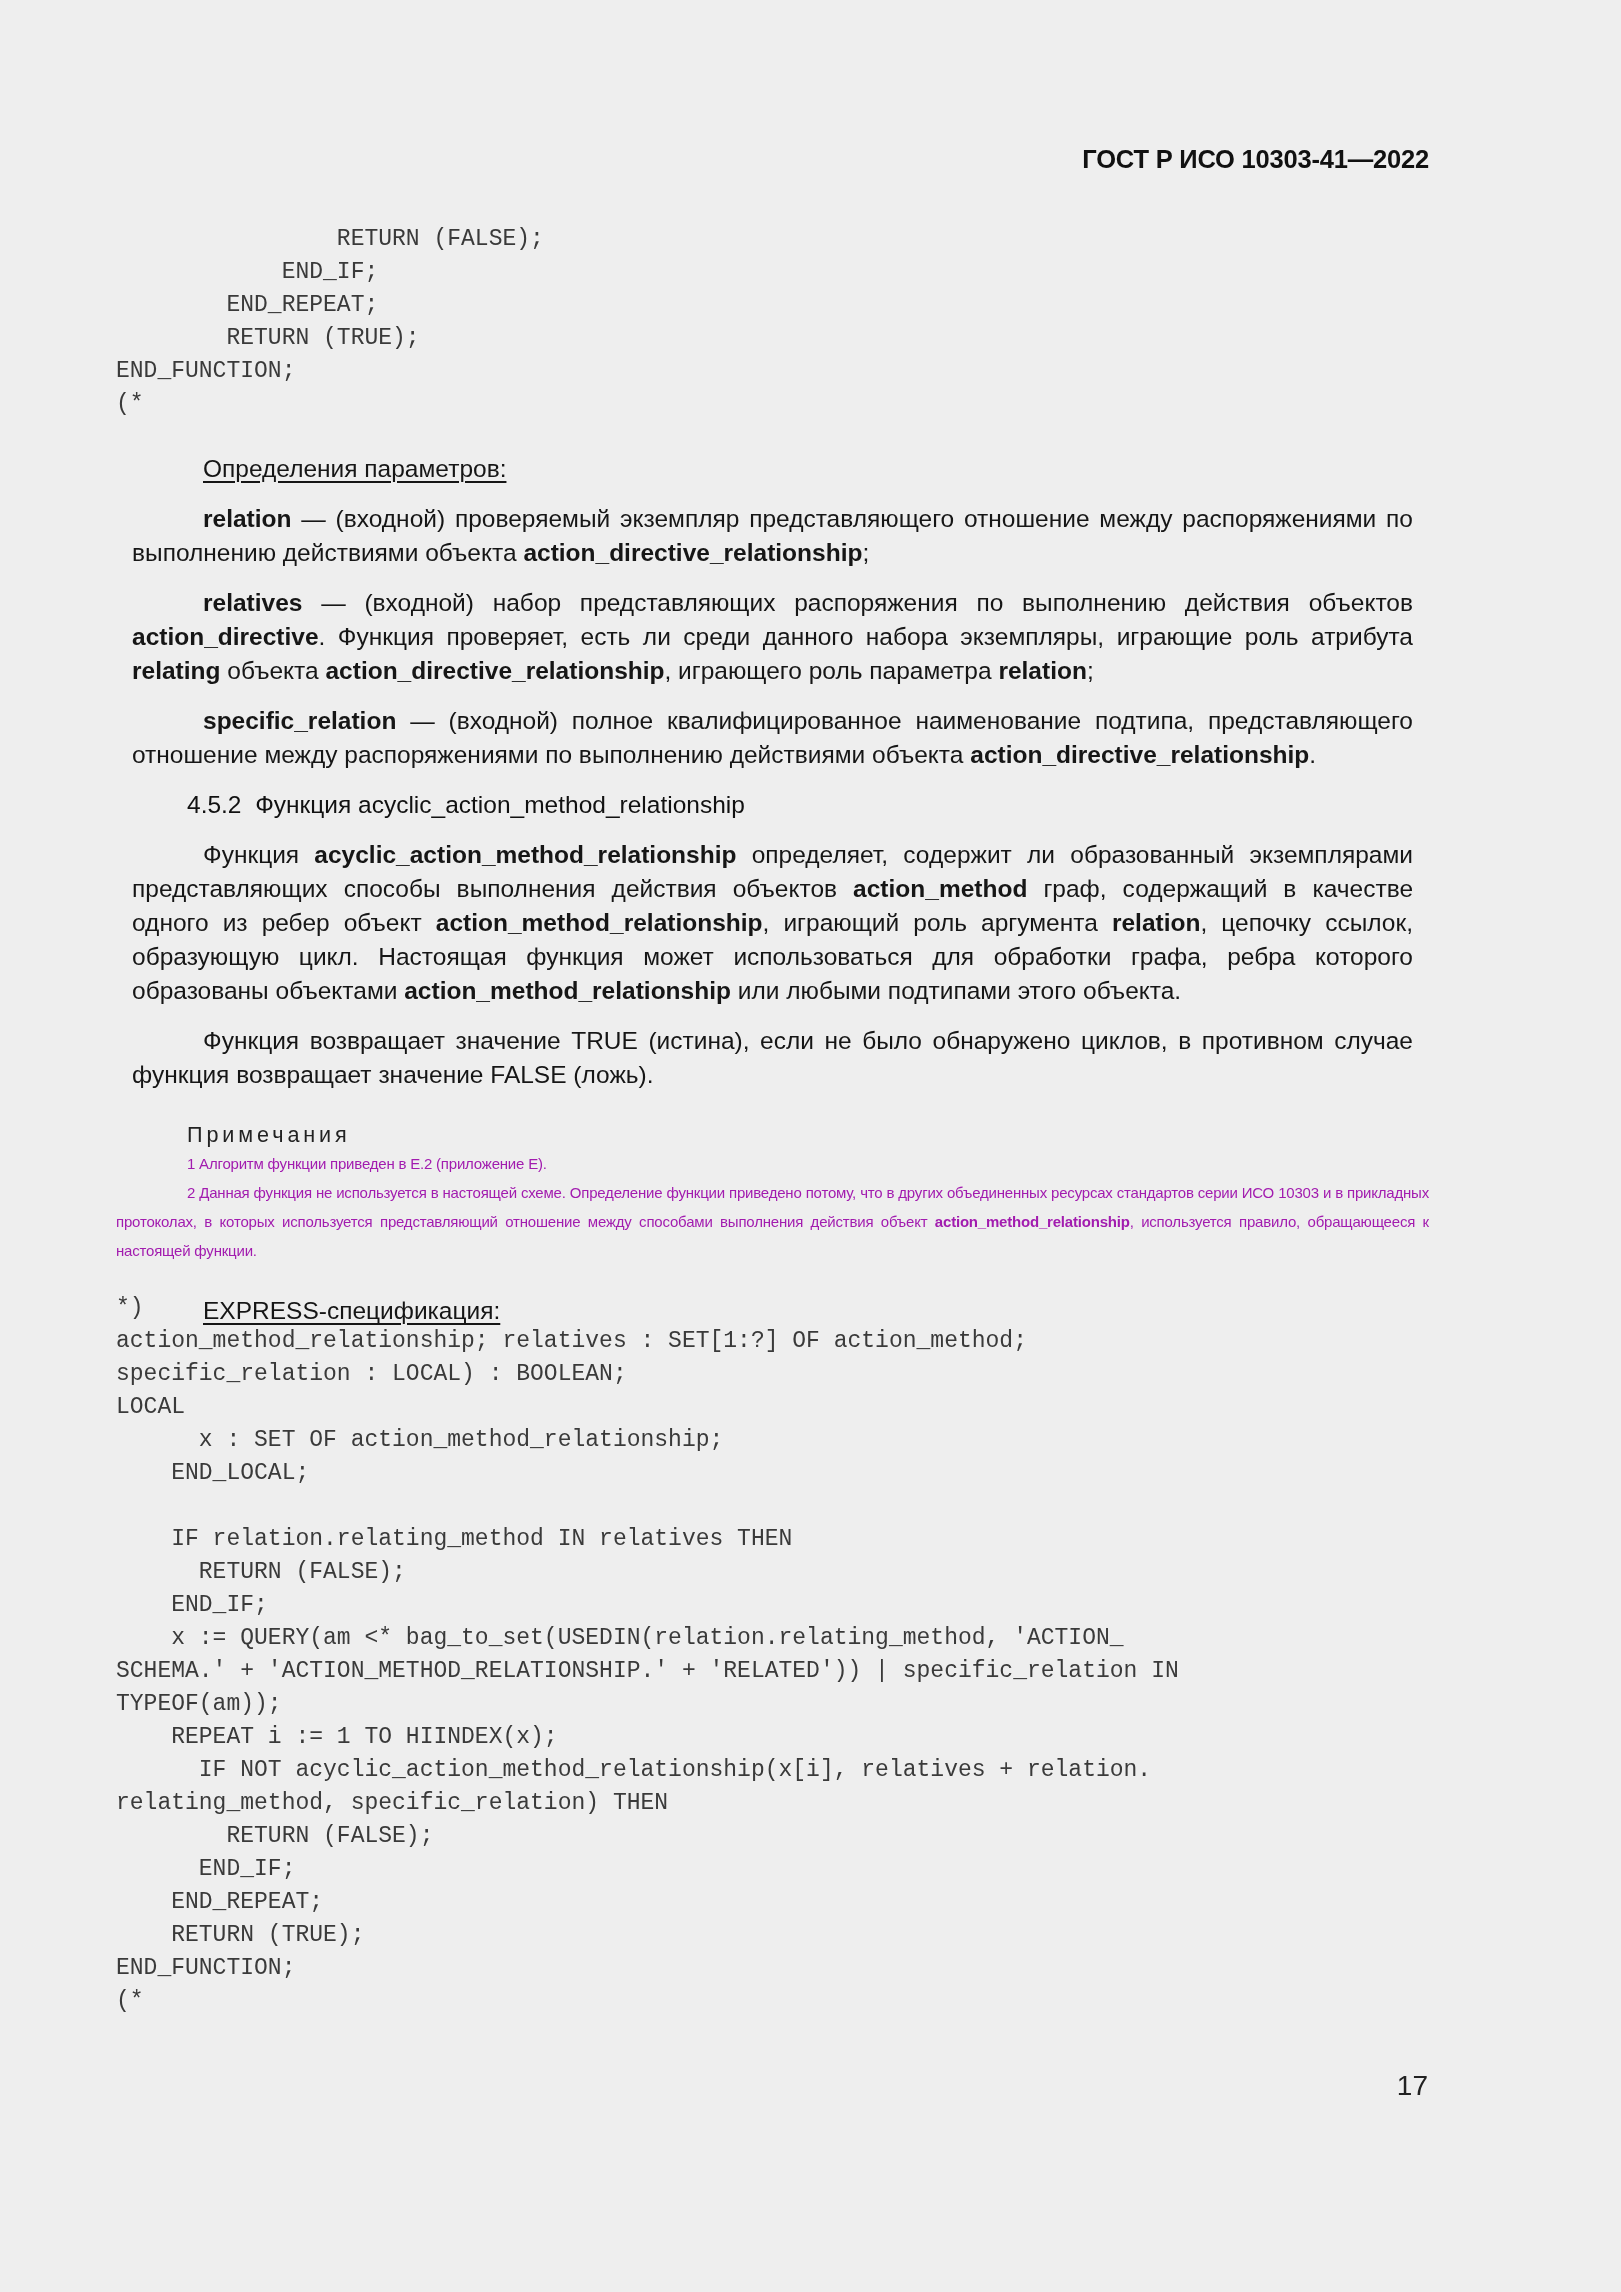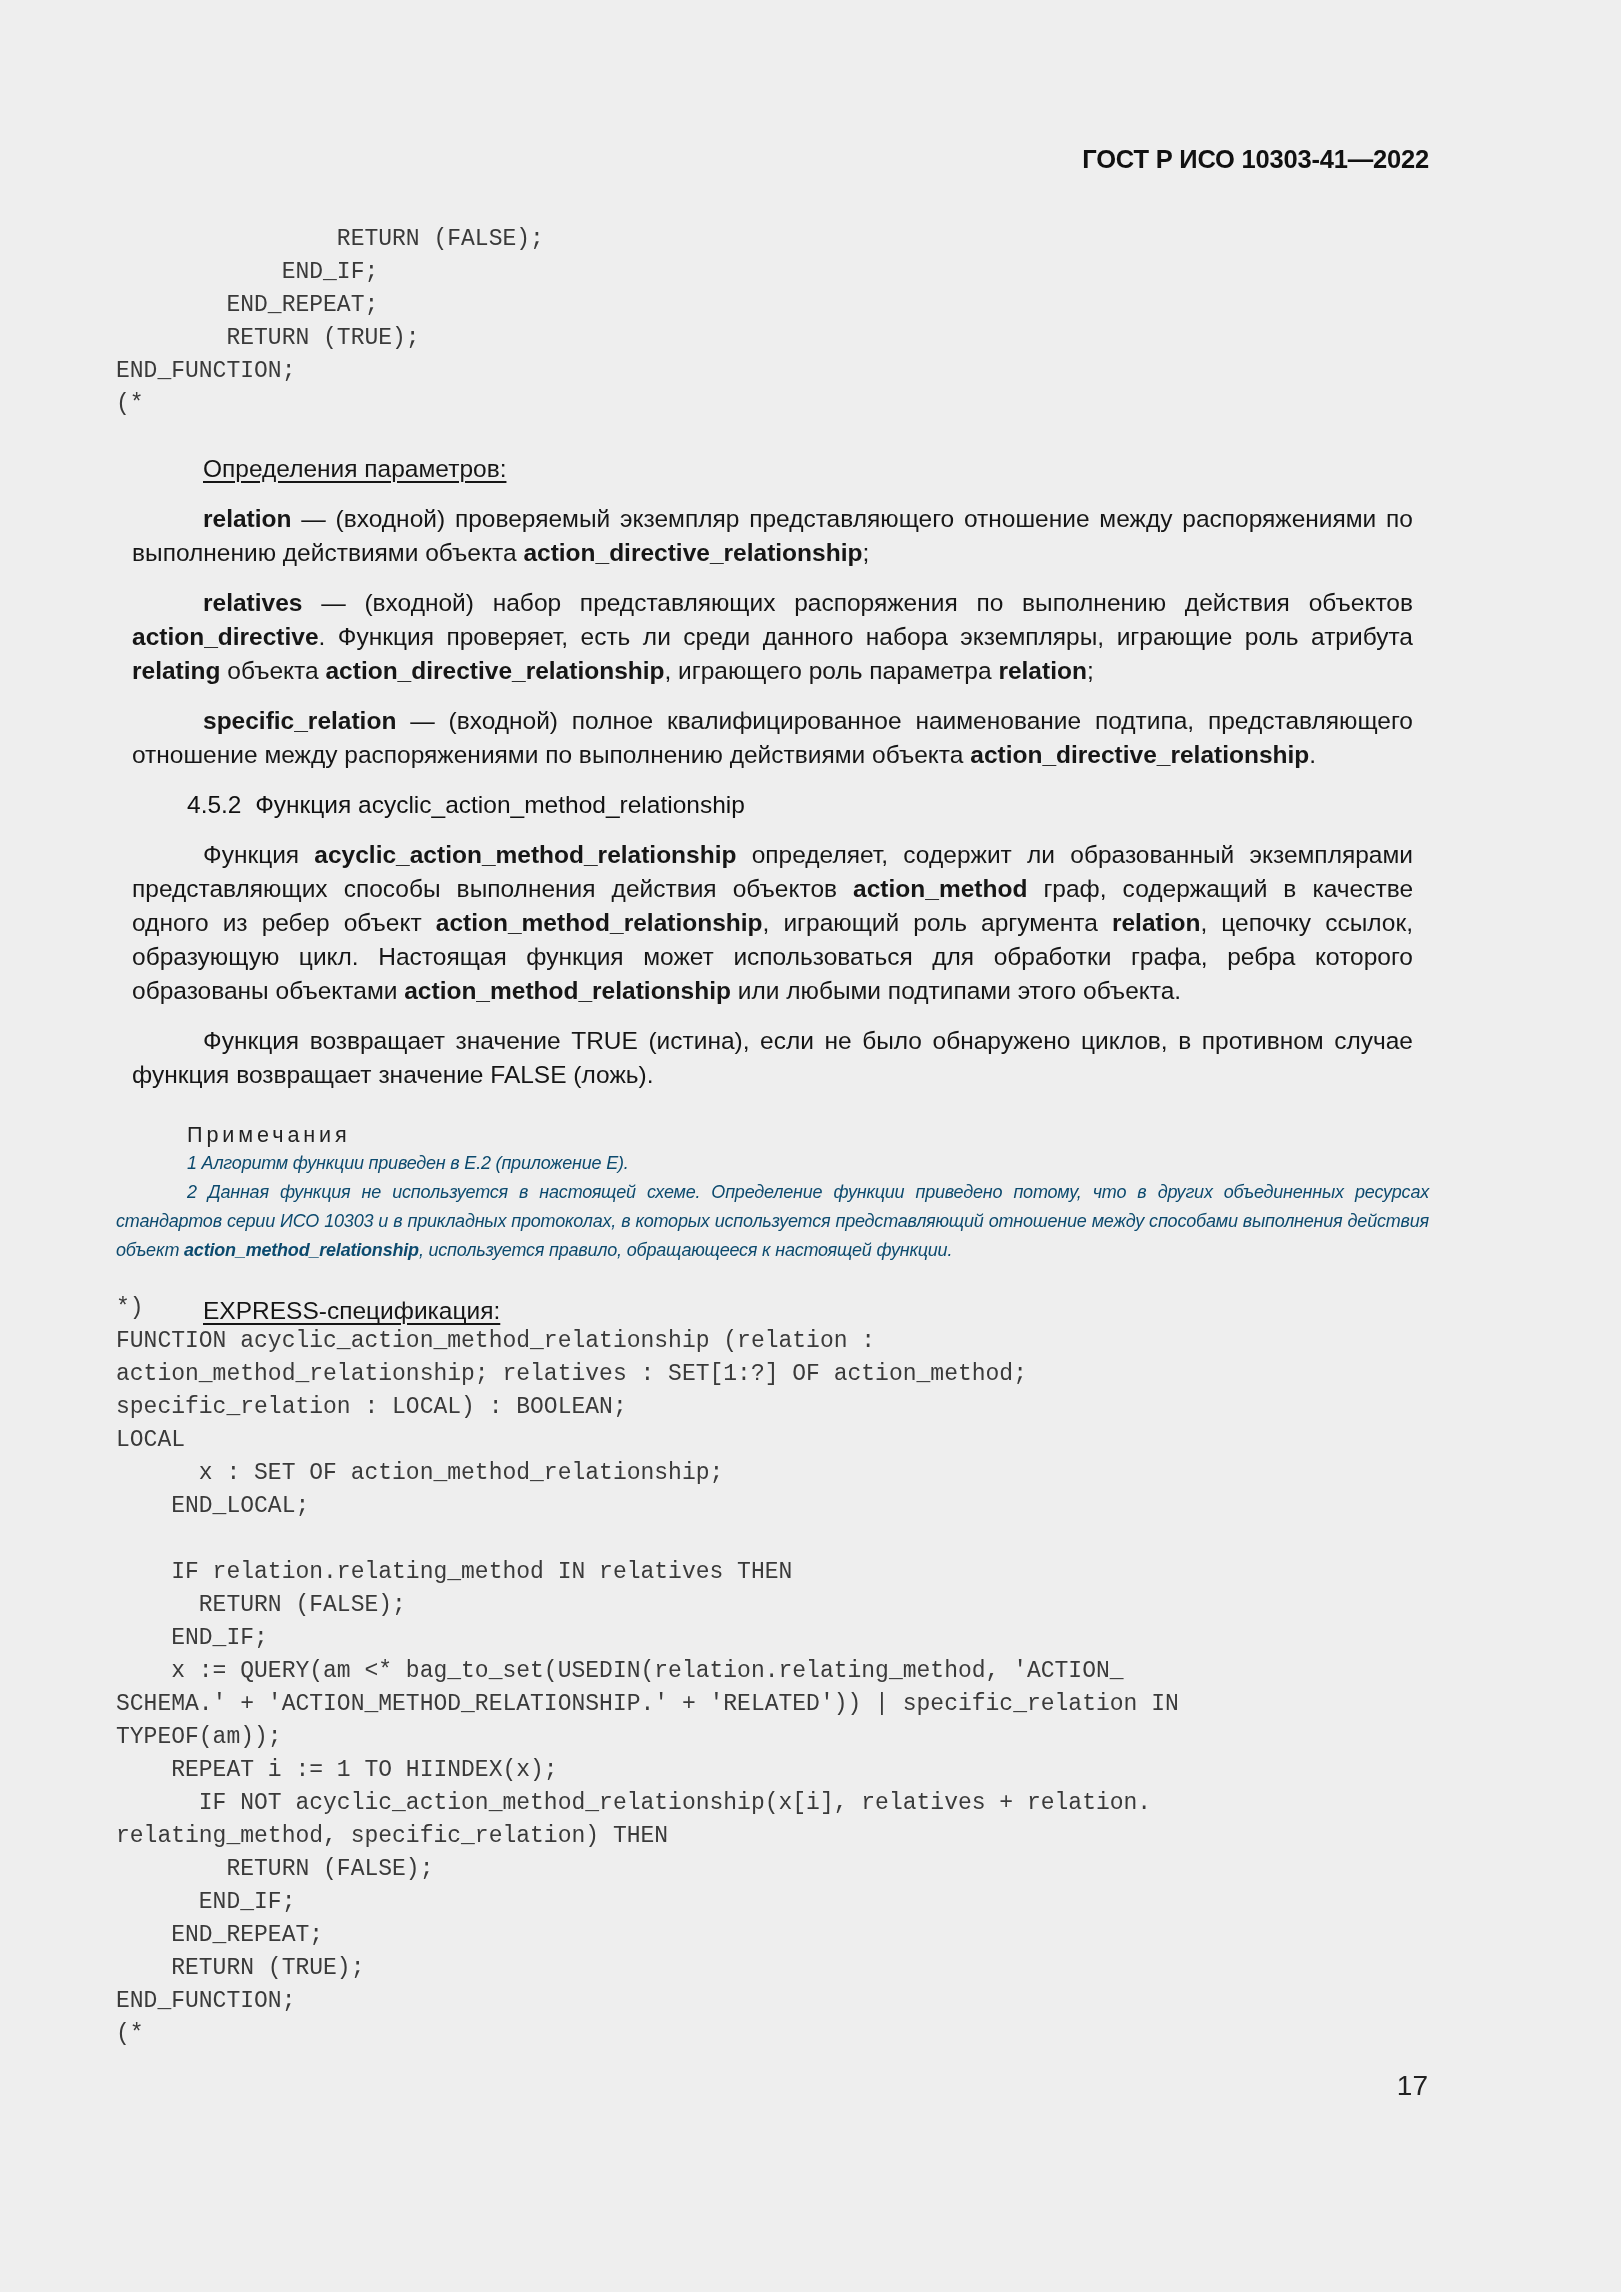--- a/index.html
+++ b/index.html
@@ -43,24 +43,23 @@
     font-weight: normal; font-size: 24.5px; line-height: 34px;
     padding-left: 71px; margin: 0; color: #111;
   }
   .note-title {
     font-family: "Liberation Sans", sans-serif;
     font-size: 21.6px; letter-spacing: 3.9px; line-height: 29px;
     padding-left: 71px; margin: 0; color: #222;
   }
   .note {
     font-family: "Liberation Sans", sans-serif;
-    font-size: 18px; line-height: 29px;
-    text-align: justify; margin: 0; color: #0c4a6e;
+    font-size: 15px; line-height: 29px;
+    text-align: justify; margin: 0; color: #a21caf;
     letter-spacing: -0.2px;
-    font-style: italic;
   }
   .page-number {
     position: absolute; top: 2070px; right: 193px;
     font-family: "Liberation Sans", sans-serif;
     font-size: 28px; color: #222;
   }
 </style>
 </head>
 <body>
 
@@ -94,21 +93,20 @@
   <p class="note-title">Примечания</p>
   <p class="note indent">1  Алгоритм функции приведен в Е.2 (приложение Е).</p>
   <p class="note indent"><span>2  Данная функция не используется в настоящей схеме. Определение функции приведено потому, что в других объединенных ресурсах стандартов серии ИСО 10303 и в прикладных протоколах, в которых используется представляющий отношение между способами выполнения действия объект </span><b>action_method_relationship</b><span>, используется правило, обращающееся к настоящей функции.</span></p>
 
   <div style="height:13.7px;"></div>
   <p class="text indent"><span class="u">EXPRESS-спецификация:</span></p>
 </div>
 
 <div class="content" style="top:1292px;">
   <pre class="code">*)</pre>
-  <pre class="code">FUNCTION acyclic_action_method_relationship (relation :</pre>
   <pre class="code">action_method_relationship; relatives : SET[1:?] OF action_method;</pre>
   <pre class="code">specific_relation : LOCAL) : BOOLEAN;</pre>
   <pre class="code">LOCAL</pre>
   <pre class="code">      x : SET OF action_method_relationship;</pre>
   <pre class="code">    END_LOCAL;</pre>
   <pre class="code"> </pre>
   <pre class="code">    IF relation.relating_method IN relatives THEN</pre>
   <pre class="code">      RETURN (FALSE);</pre>
   <pre class="code">    END_IF;</pre>
   <pre class="code">    x := QUERY(am &lt;* bag_to_set(USEDIN(relation.relating_method, 'ACTION_</pre>

